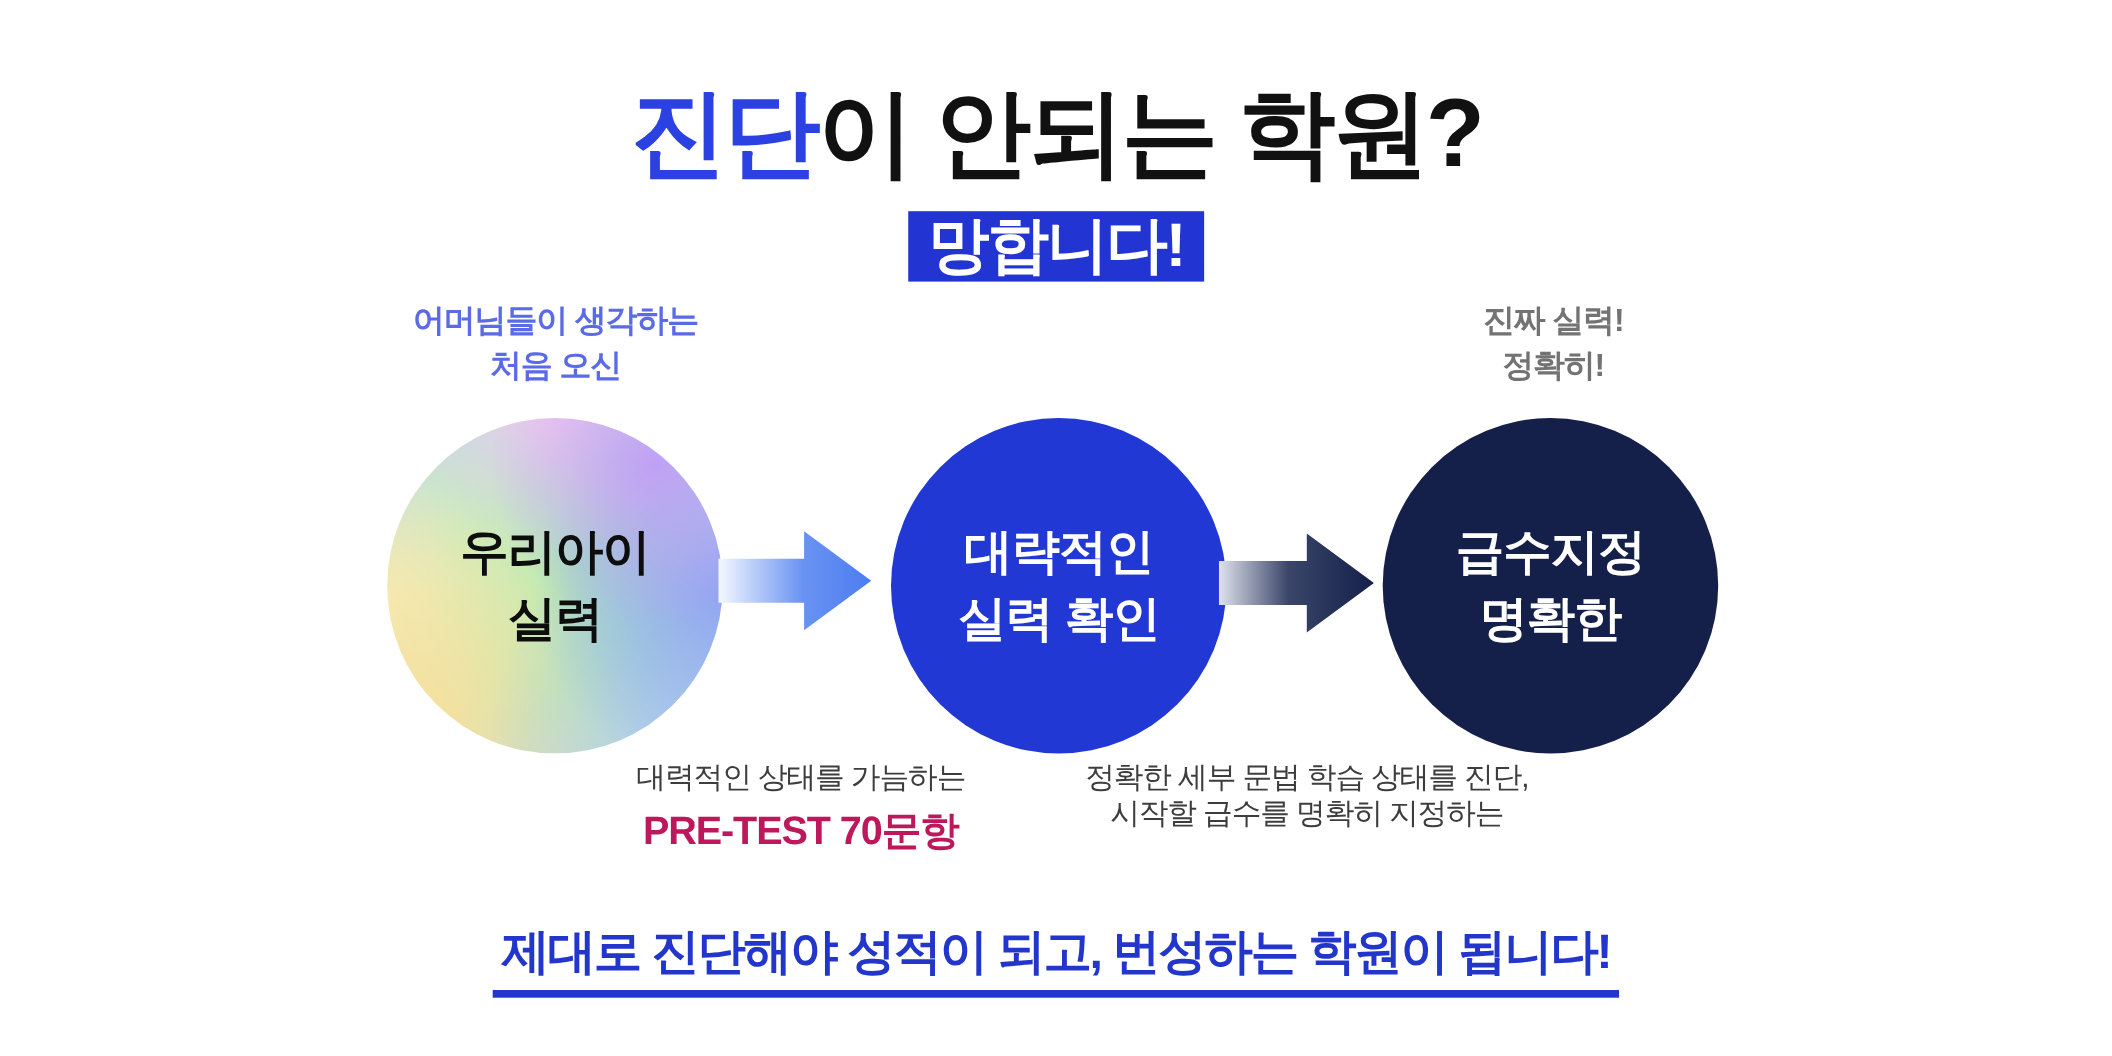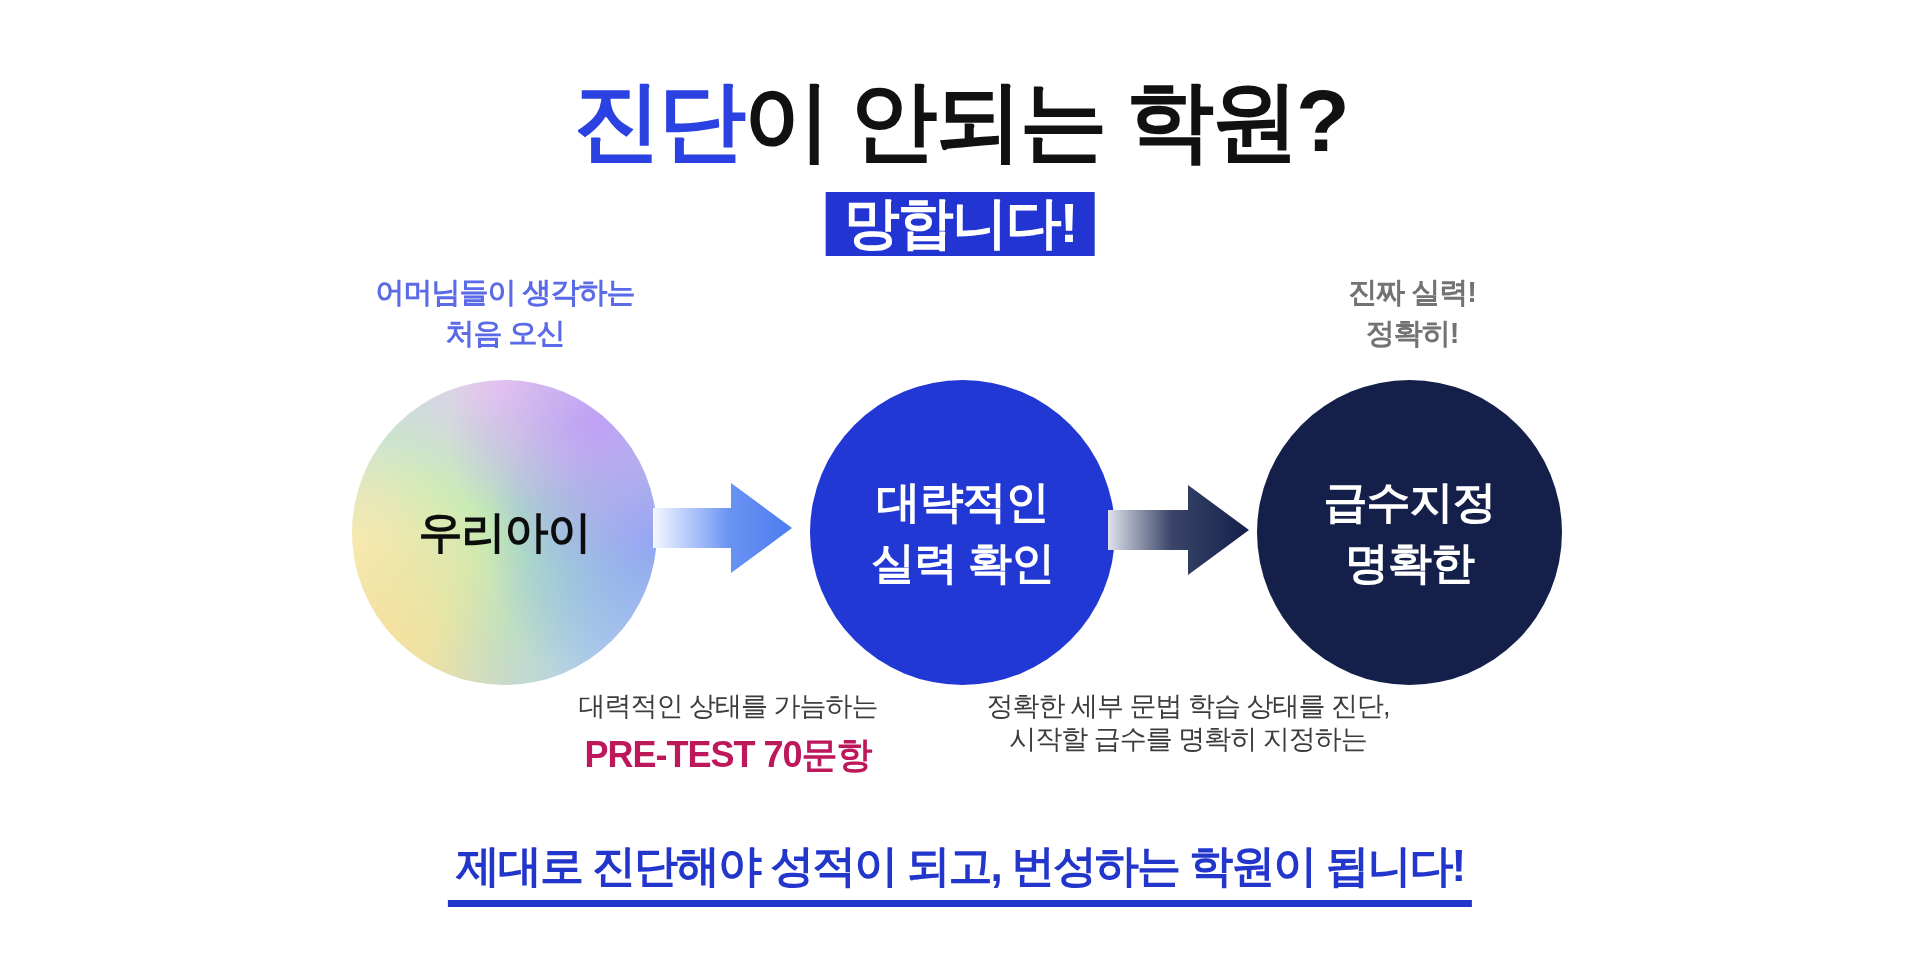--- a/index.html
+++ b/index.html
@@ -121,20 +121,21 @@
   </div>
 
   <div class="caption caption-right">
     <div>진짜 실력!</div>
     <div>정확히!</div>
   </div>
 
   <div class="circle circle-1">
     <div>
       <div>우리아이</div>
+      <div>실력</div>
     </div>
   </div>
 
   <svg class="arrow arrow-1" width="141" height="94" viewBox="0 0 141 94" xmlns="http://www.w3.org/2000/svg">
     <defs>
       <linearGradient id="grad-arrow-blue" x1="0" y1="0" x2="1" y2="0">
         <stop offset="0" stop-color="#F4F8FF"></stop>
         <stop offset="0.55" stop-color="#6A93F2"></stop>
         <stop offset="1" stop-color="#4C7DF0"></stop>
       </linearGradient>

